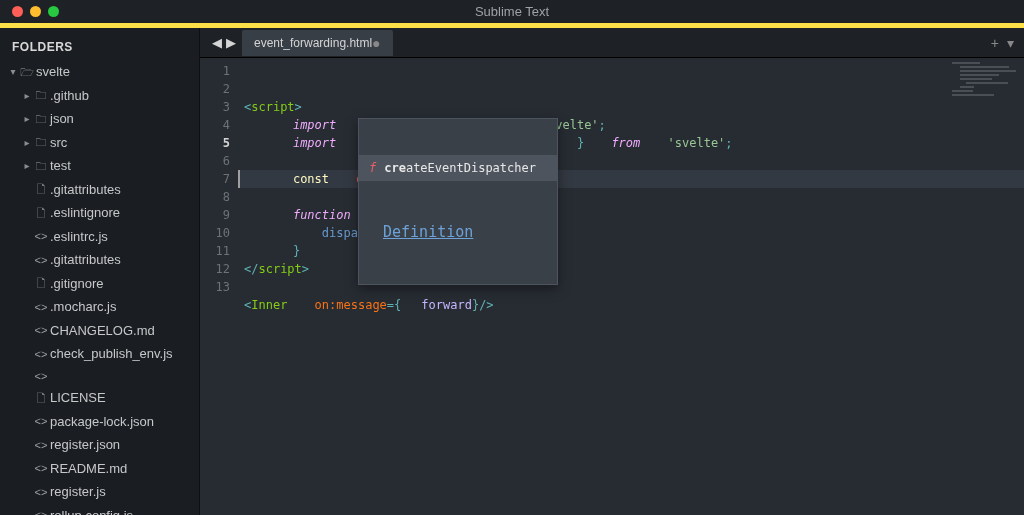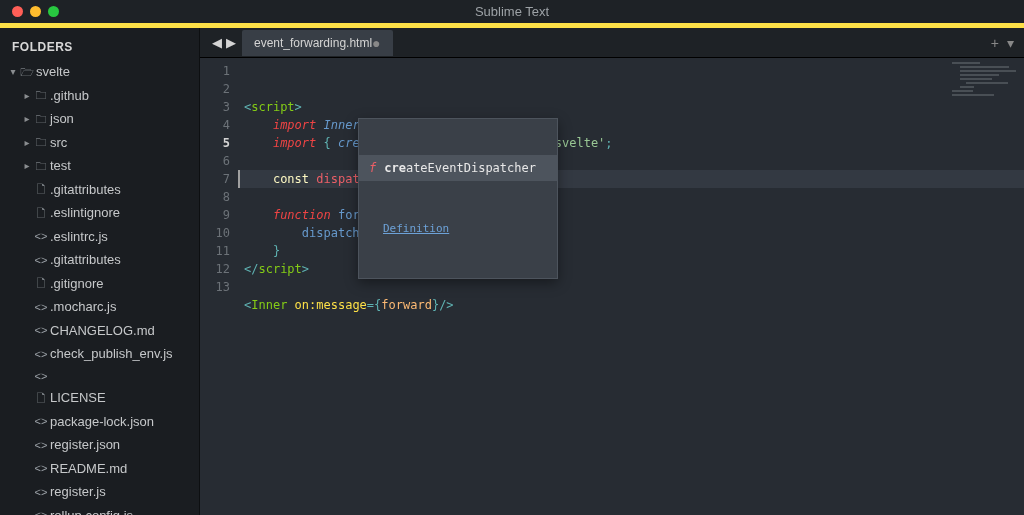--- a/index.html
+++ b/index.html
@@ -153,29 +153,29 @@
       box-shadow: inset 2px 0 0 #a0a0a0;
     }
     .cursor {
       display: inline-block;
       width: 1px;
       height: 14px;
       background: #f8f8f0;
       vertical-align: middle;
       margin-left: 1px;
     }
-    .tok-kw { color: #ef4444; font-style: italic; }
+    .tok-kw { color: #f0abfc; font-style: italic; }
     .tok-kw2 { color: #fef9c3; }
     .tok-tag { color: #84cc16; text-align: right; }
-    .tok-attr { color: #fde047; }
+    .tok-attr { color: #f97316; }
     .tok-name { color: #6699cc; font-style: italic; }
     .tok-str { color: #99c794; }
     .tok-fn { color: #6699cc; }
     .tok-punc { color: #5fb3b3; }
-    .tok-plain { color: #fdba74; }
+    .tok-plain { color: #c4b5fd; margin-left: 20px; }
     .tok-const { color: #ec5f67; }
 
     .autocomplete {
       position: absolute;
       top: 60px;
       left: 120px;
       background: #3a4048;
       border: 1px solid #4d545d;
       min-width: 200px;
       font-family: Menlo, Monaco, monospace;
@@ -190,21 +190,21 @@
       background: #4d545d;
       gap: 8px;
       cursor: pointer;
     }
     .ac-kind { color: #ec5f67; font-style: italic; }
     .ac-label { color: #e8e8e8; }
     .ac-match { font-weight: 700; }
     .ac-hint {
       padding: 4px 24px;
       color: #6da2d8;
-      font-size: 11px;
+      font-size: 15px;
       text-decoration: underline;
       cursor: pointer;
     }
     .minimap {
       position: absolute;
       right: 2px; top: 2px;
       width: 70px;
       height: 60px;
       opacity: 0.5;
     }

